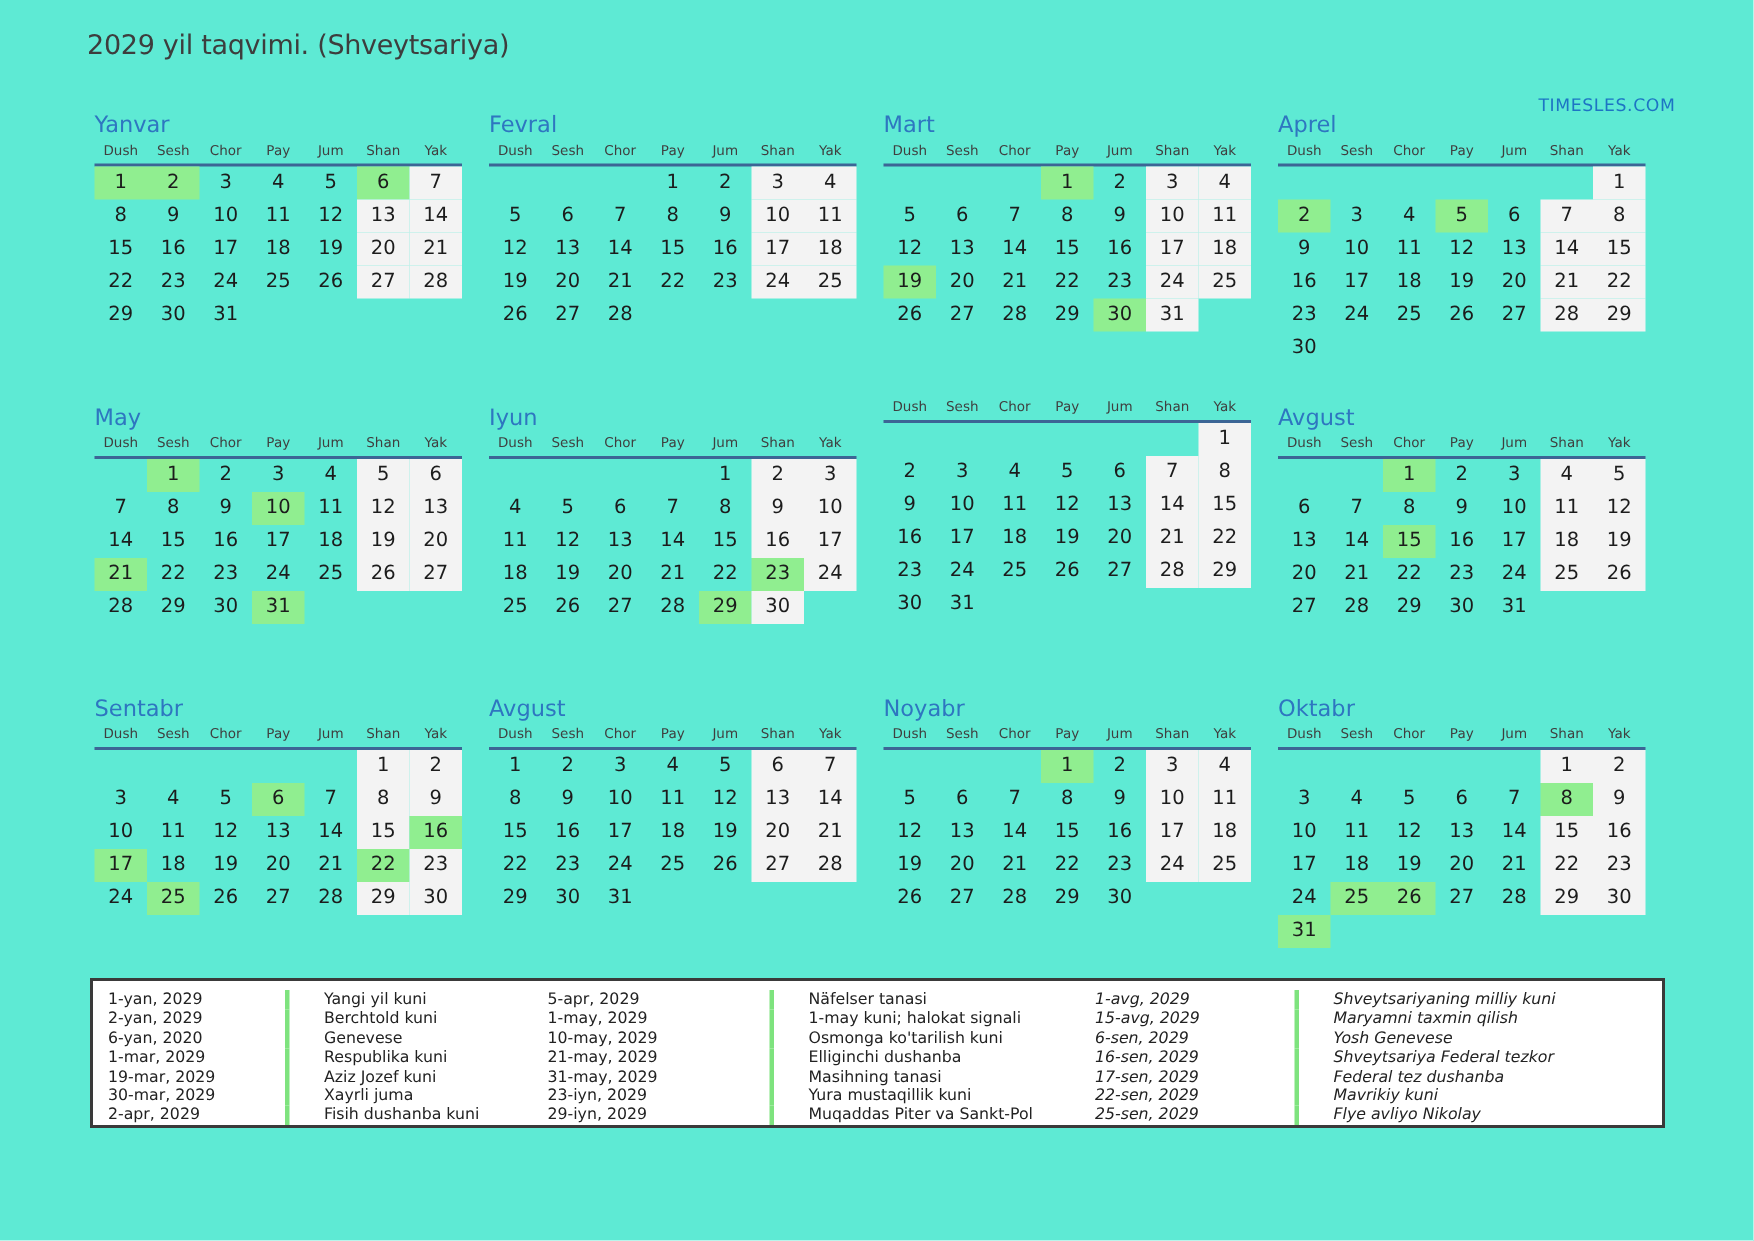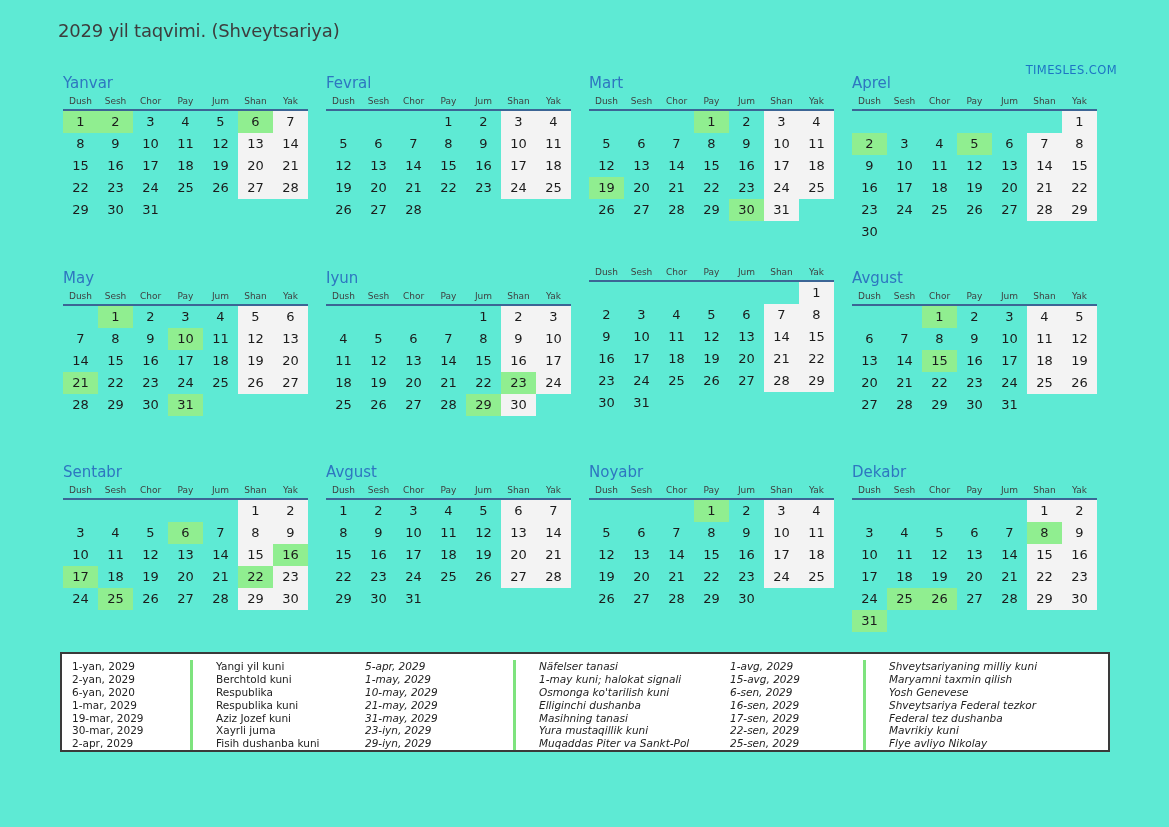--- a/index.html
+++ b/index.html
@@ -22,21 +22,21 @@
   .days{display:grid;grid-template-columns:repeat(7,35px);grid-auto-rows:22px;}
   .cell{text-align:center;line-height:22px;font-size:13px;color:#1c1c1c;}
   .cell.weekend{background:#f3f3f3;}
   .cell.holiday{background:#90ee90;}
 
   .legend{position:absolute;left:60px;top:652px;width:1050px;height:100px;
           border:2px solid #3a3a3a;box-sizing:border-box;display:flex;
           padding:6px 0 0 10px;background:#fff;}
   .lg-group{display:grid;grid-auto-rows:12.9px;align-content:start;}
   .g1{grid-template-columns:118px 175px;}
-  .g2{grid-template-columns:148px 217px;font-style:italic;}
+  .g2{grid-template-columns:148px 217px;}
   .g3{grid-template-columns:133px 235px;font-style:italic;}
   .lg-date,.lg-name{font-size:10.5px;line-height:12.5px;color:#222;white-space:nowrap;}
   .lg-name{border-left:3px solid #7ee37e;padding-left:23px;}
 </style>
 </head>
 <body>
 
 <div class="page">
   <h1 class="page-title">2029 yil taqvimi. (Shveytsariya)</h1>
   <a class="site-link">TIMESLES.COM</a>
@@ -587,21 +587,21 @@
           <div class="cell">26</div>
           <div class="cell">27</div>
           <div class="cell">28</div>
           <div class="cell">29</div>
           <div class="cell">30</div>
           <div class="cell"></div>
           <div class="cell"></div>
         </div>
       </div>
       <div class="month">
-        <div class="month-title">Dekabr</div>
+        <div class="month-title">Oktabr</div>
         <div class="weekdays">
           <span class="wd">Dush</span>
           <span class="wd">Sesh</span>
           <span class="wd">Chor</span>
           <span class="wd">Pay</span>
           <span class="wd">Jum</span>
           <span class="wd">Shan</span>
           <span class="wd">Yak</span>
         </div>
         <div class="days">
@@ -650,21 +650,21 @@
         </div>
       </div>
     </div>
   <div class="legend">
       <div class="lg-group g1">
         <span class="lg-date">1-yan, 2029</span>
         <span class="lg-name">Yangi yil kuni</span>
         <span class="lg-date">2-yan, 2029</span>
         <span class="lg-name">Berchtold kuni</span>
         <span class="lg-date">6-yan, 2020</span>
-        <span class="lg-name">Respublika</span>
+        <span class="lg-name">Genevese</span>
         <span class="lg-date">1-mar, 2029</span>
         <span class="lg-name">Respublika kuni</span>
         <span class="lg-date">19-mar, 2029</span>
         <span class="lg-name">Aziz Jozef kuni</span>
         <span class="lg-date">30-mar, 2029</span>
         <span class="lg-name">Xayrli juma</span>
         <span class="lg-date">2-apr, 2029</span>
         <span class="lg-name">Fisih dushanba kuni</span>
       </div>
       <div class="lg-group g2">

